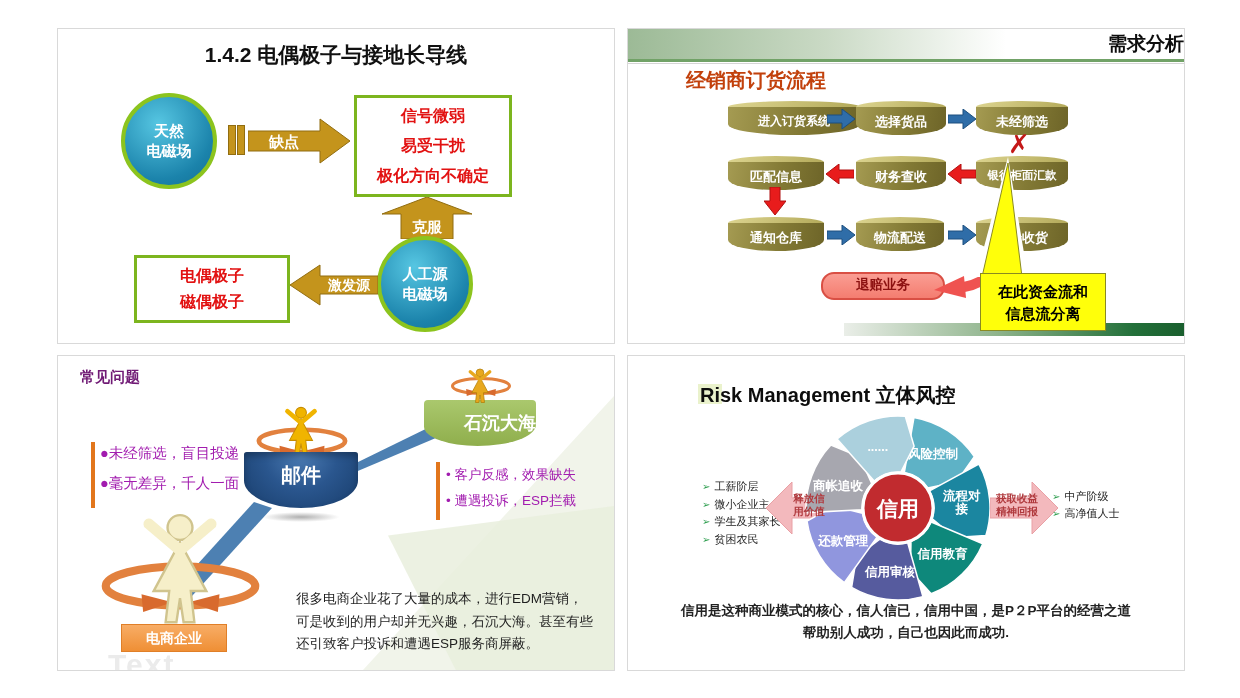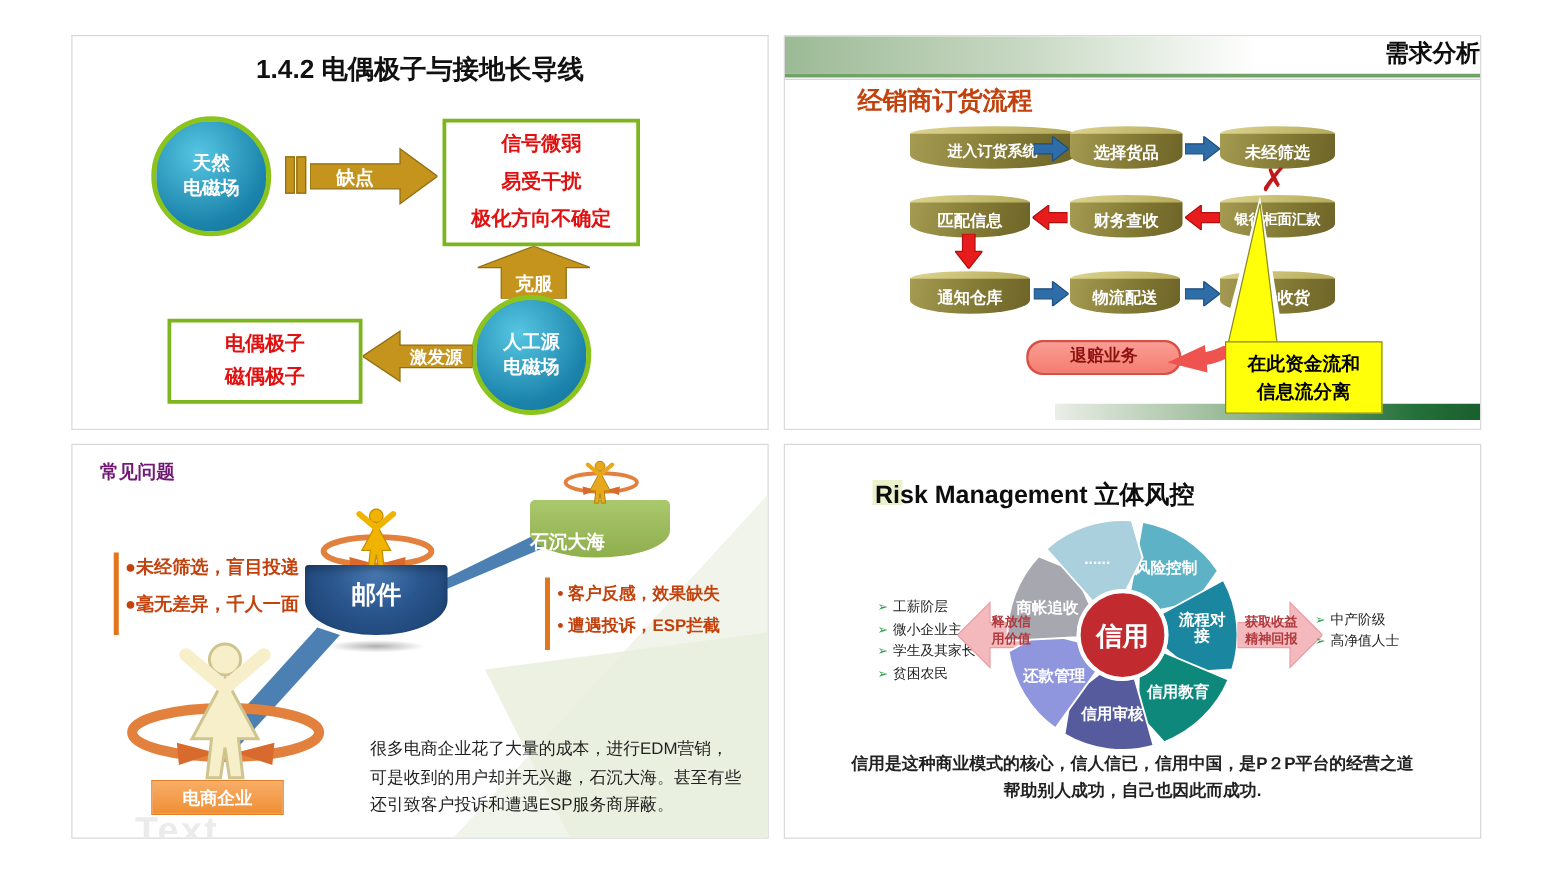--- a/index.html
+++ b/index.html
@@ -49,30 +49,30 @@
      line-height:22px;padding-top:7px;box-sizing:border-box;z-index:6;}
 
   
   .s3-bg1{left:305px;top:40px;width:251px;height:274px;background:#f1f4ea;
      clip-path:polygon(100% 0,100% 100%,0 100%);}
   .s3-bg2{left:330px;top:150px;width:226px;height:164px;background:#e9eedd;opacity:.85;
      clip-path:polygon(0 18%,100% 0,100% 100%,30% 100%);}
   .s3-title{left:22px;top:12px;font-size:15px;font-weight:bold;color:#701a75;}
   .s3-watermark{left:50px;top:292px;font-size:30px;font-weight:bold;color:#ebebeb;letter-spacing:2px;}
   .vbar{width:4px;background:#e2761c;}
-  .s3-bullet{font-weight:bold;color:#c2410c;white-space:nowrap;}
+  .s3-bullet{font-weight:normal;color:#a21caf;white-space:nowrap;}
   .mail-bowl{left:186px;top:96px;width:114px;height:56px;
      background:radial-gradient(ellipse at 50% 8%, #4a7ab2 0%, #2a568e 45%, #183d6b 100%);
      border-radius:6px 6px 120px 120px / 6px 6px 58px 58px;
      box-shadow:inset 0 4px 6px rgba(0,0,0,.25);
      text-align:center;color:#fff;font-weight:bold;font-size:20px;padding-top:10px;box-sizing:border-box;}
   .sea-bowl{left:366px;top:44px;width:112px;height:46px;
      background:linear-gradient(#aac86d,#8fae4c);
      border-radius:8px 8px 120px 110px / 8px 8px 44px 40px;
-     text-align:left;color:#fff;font-weight:bold;font-size:15px;padding-top:24px;box-sizing:border-box;}
+     text-align:right;color:#fff;font-weight:bold;font-size:18px;padding-top:11px;box-sizing:border-box;}
   .bowl-shadow{left:204px;top:156px;width:78px;height:10px;
      background:radial-gradient(ellipse,rgba(110,110,110,.55),transparent 70%);}
   .s3-company{left:63px;top:268px;width:106px;height:28px;
      background:linear-gradient(#f8ad66,#ef8f35);border:1px solid #e07f28;box-sizing:border-box;
      color:#fff;font-weight:bold;font-size:14px;text-align:center;line-height:26px;}
   .s3-para div{font-size:13.5px;color:#1f1f1f;line-height:22.5px;white-space:nowrap;}
 
   
   .s4-title{left:72px;top:26px;font-size:20px;font-weight:bold;color:#0d0d0d;}
   .s4-hl{left:70px;top:28px;width:24px;height:20px;background:#eaf2cc;}

